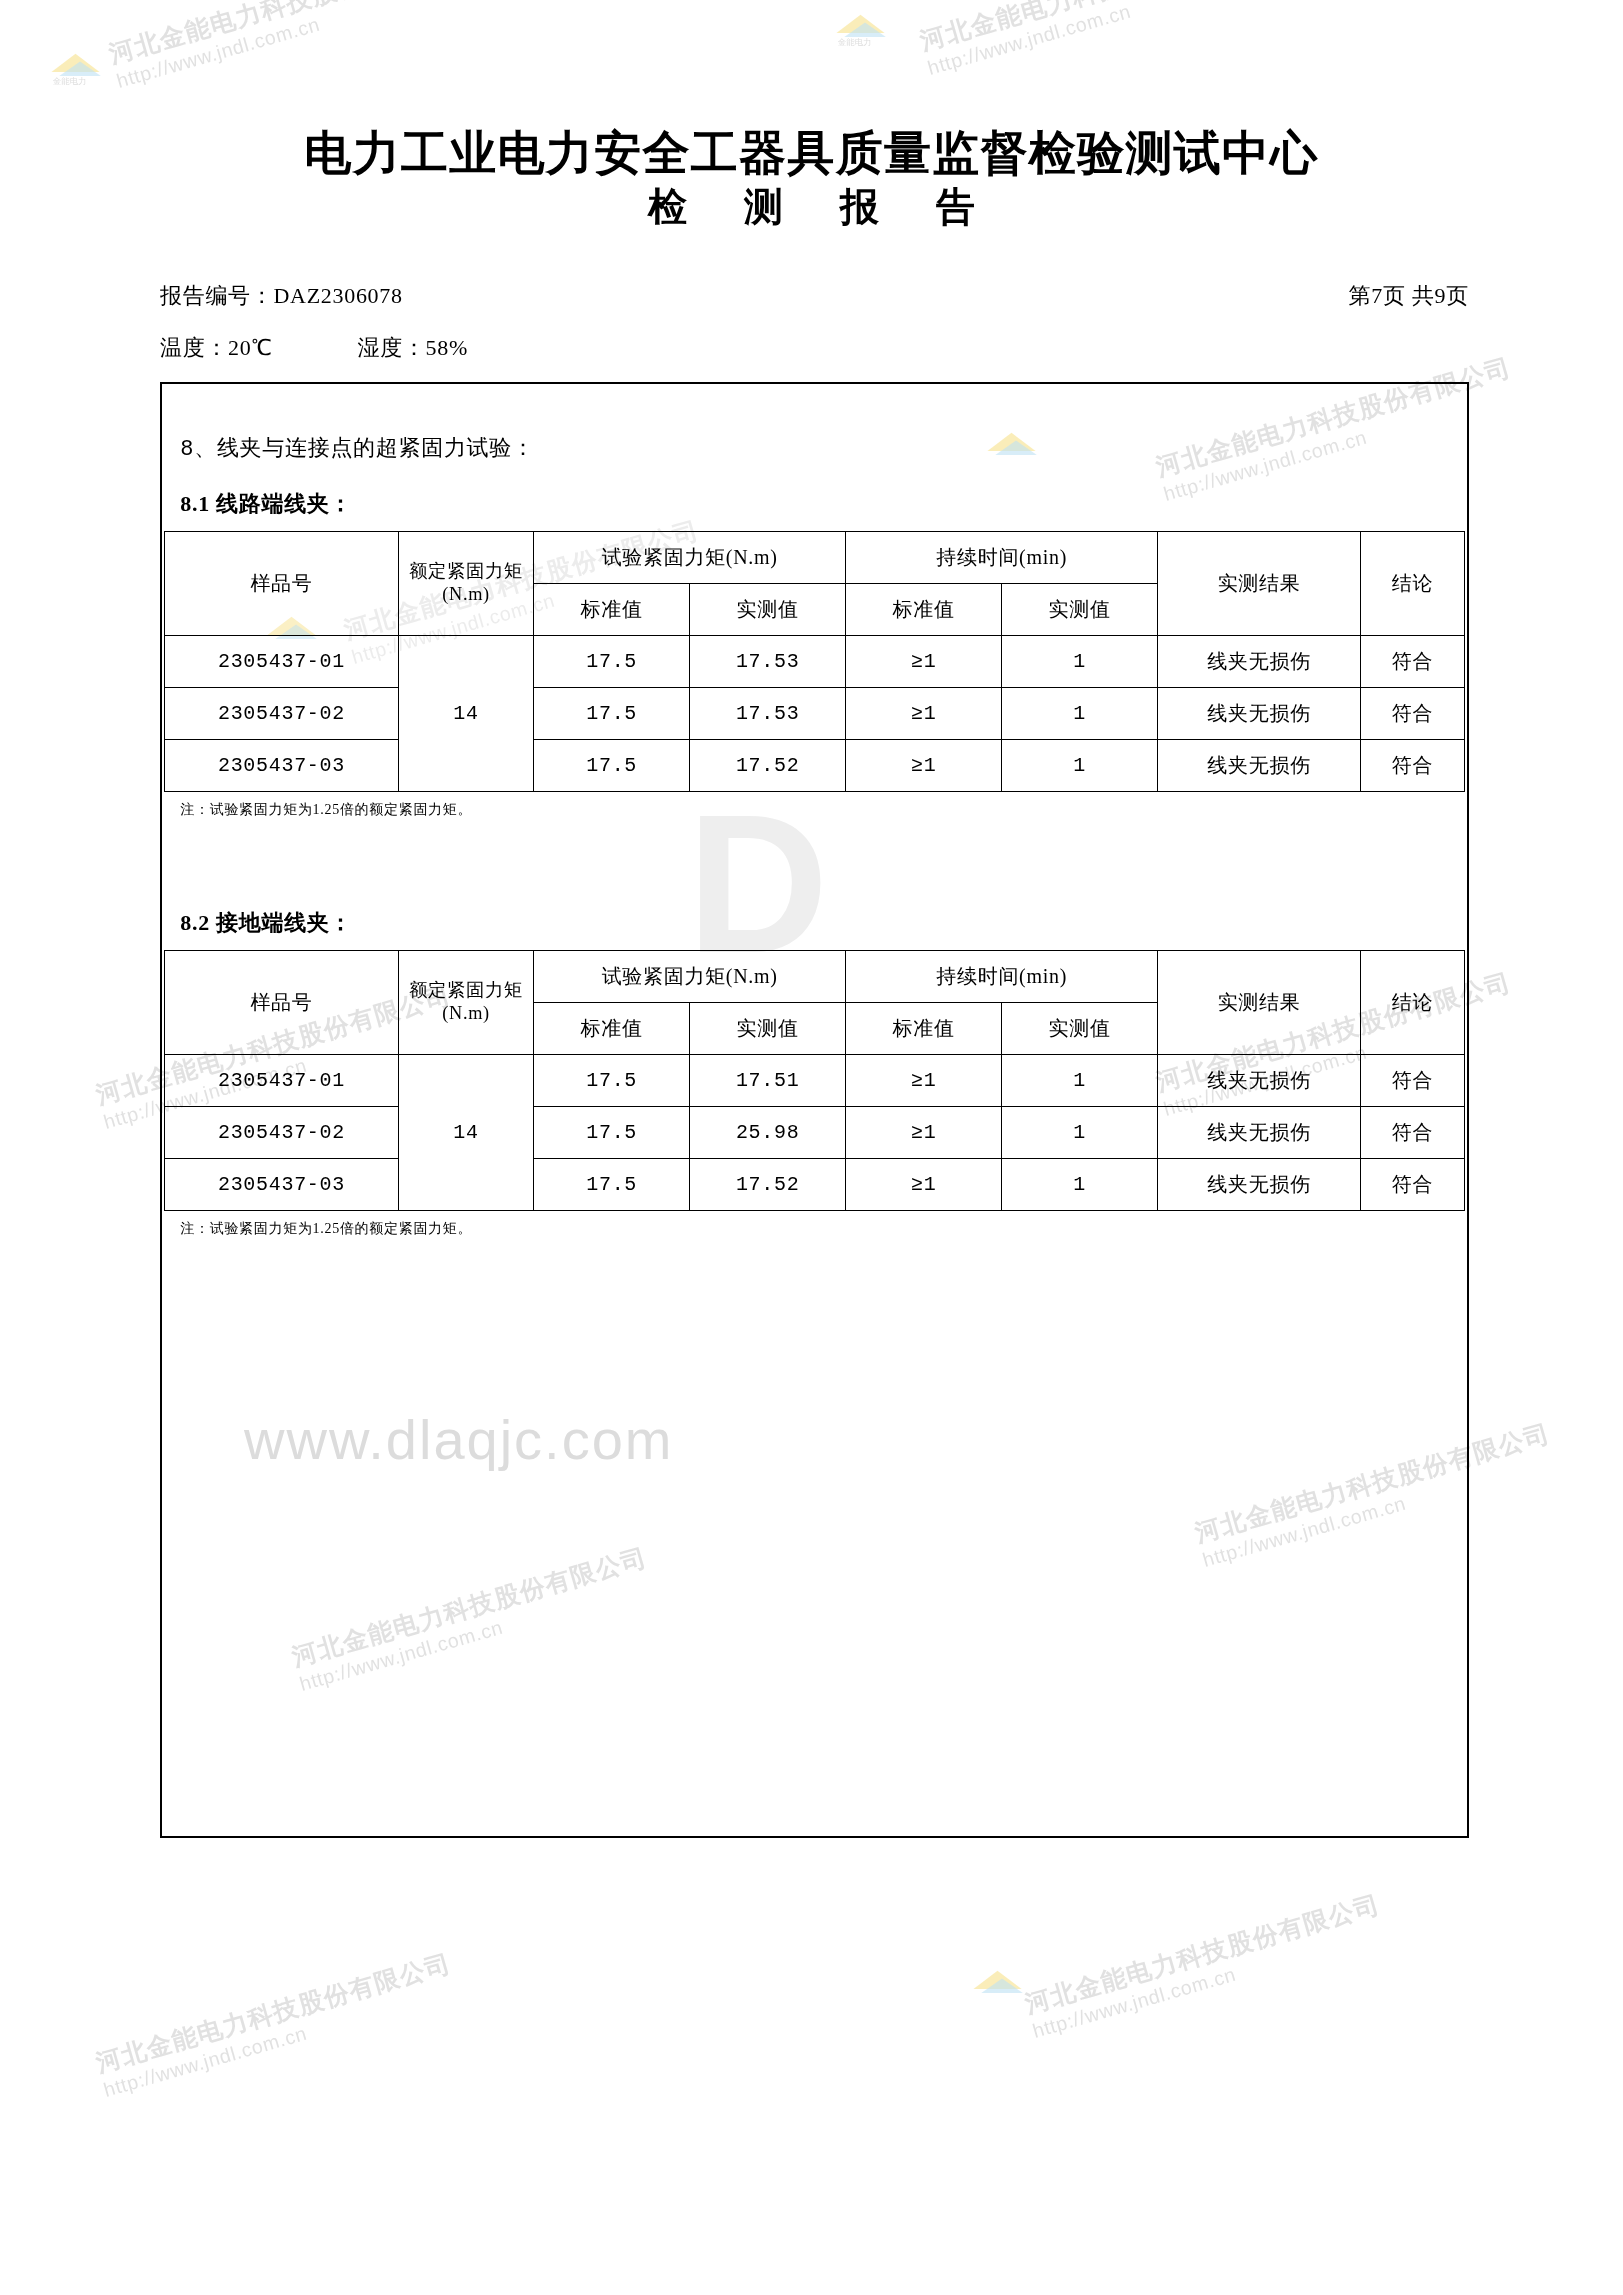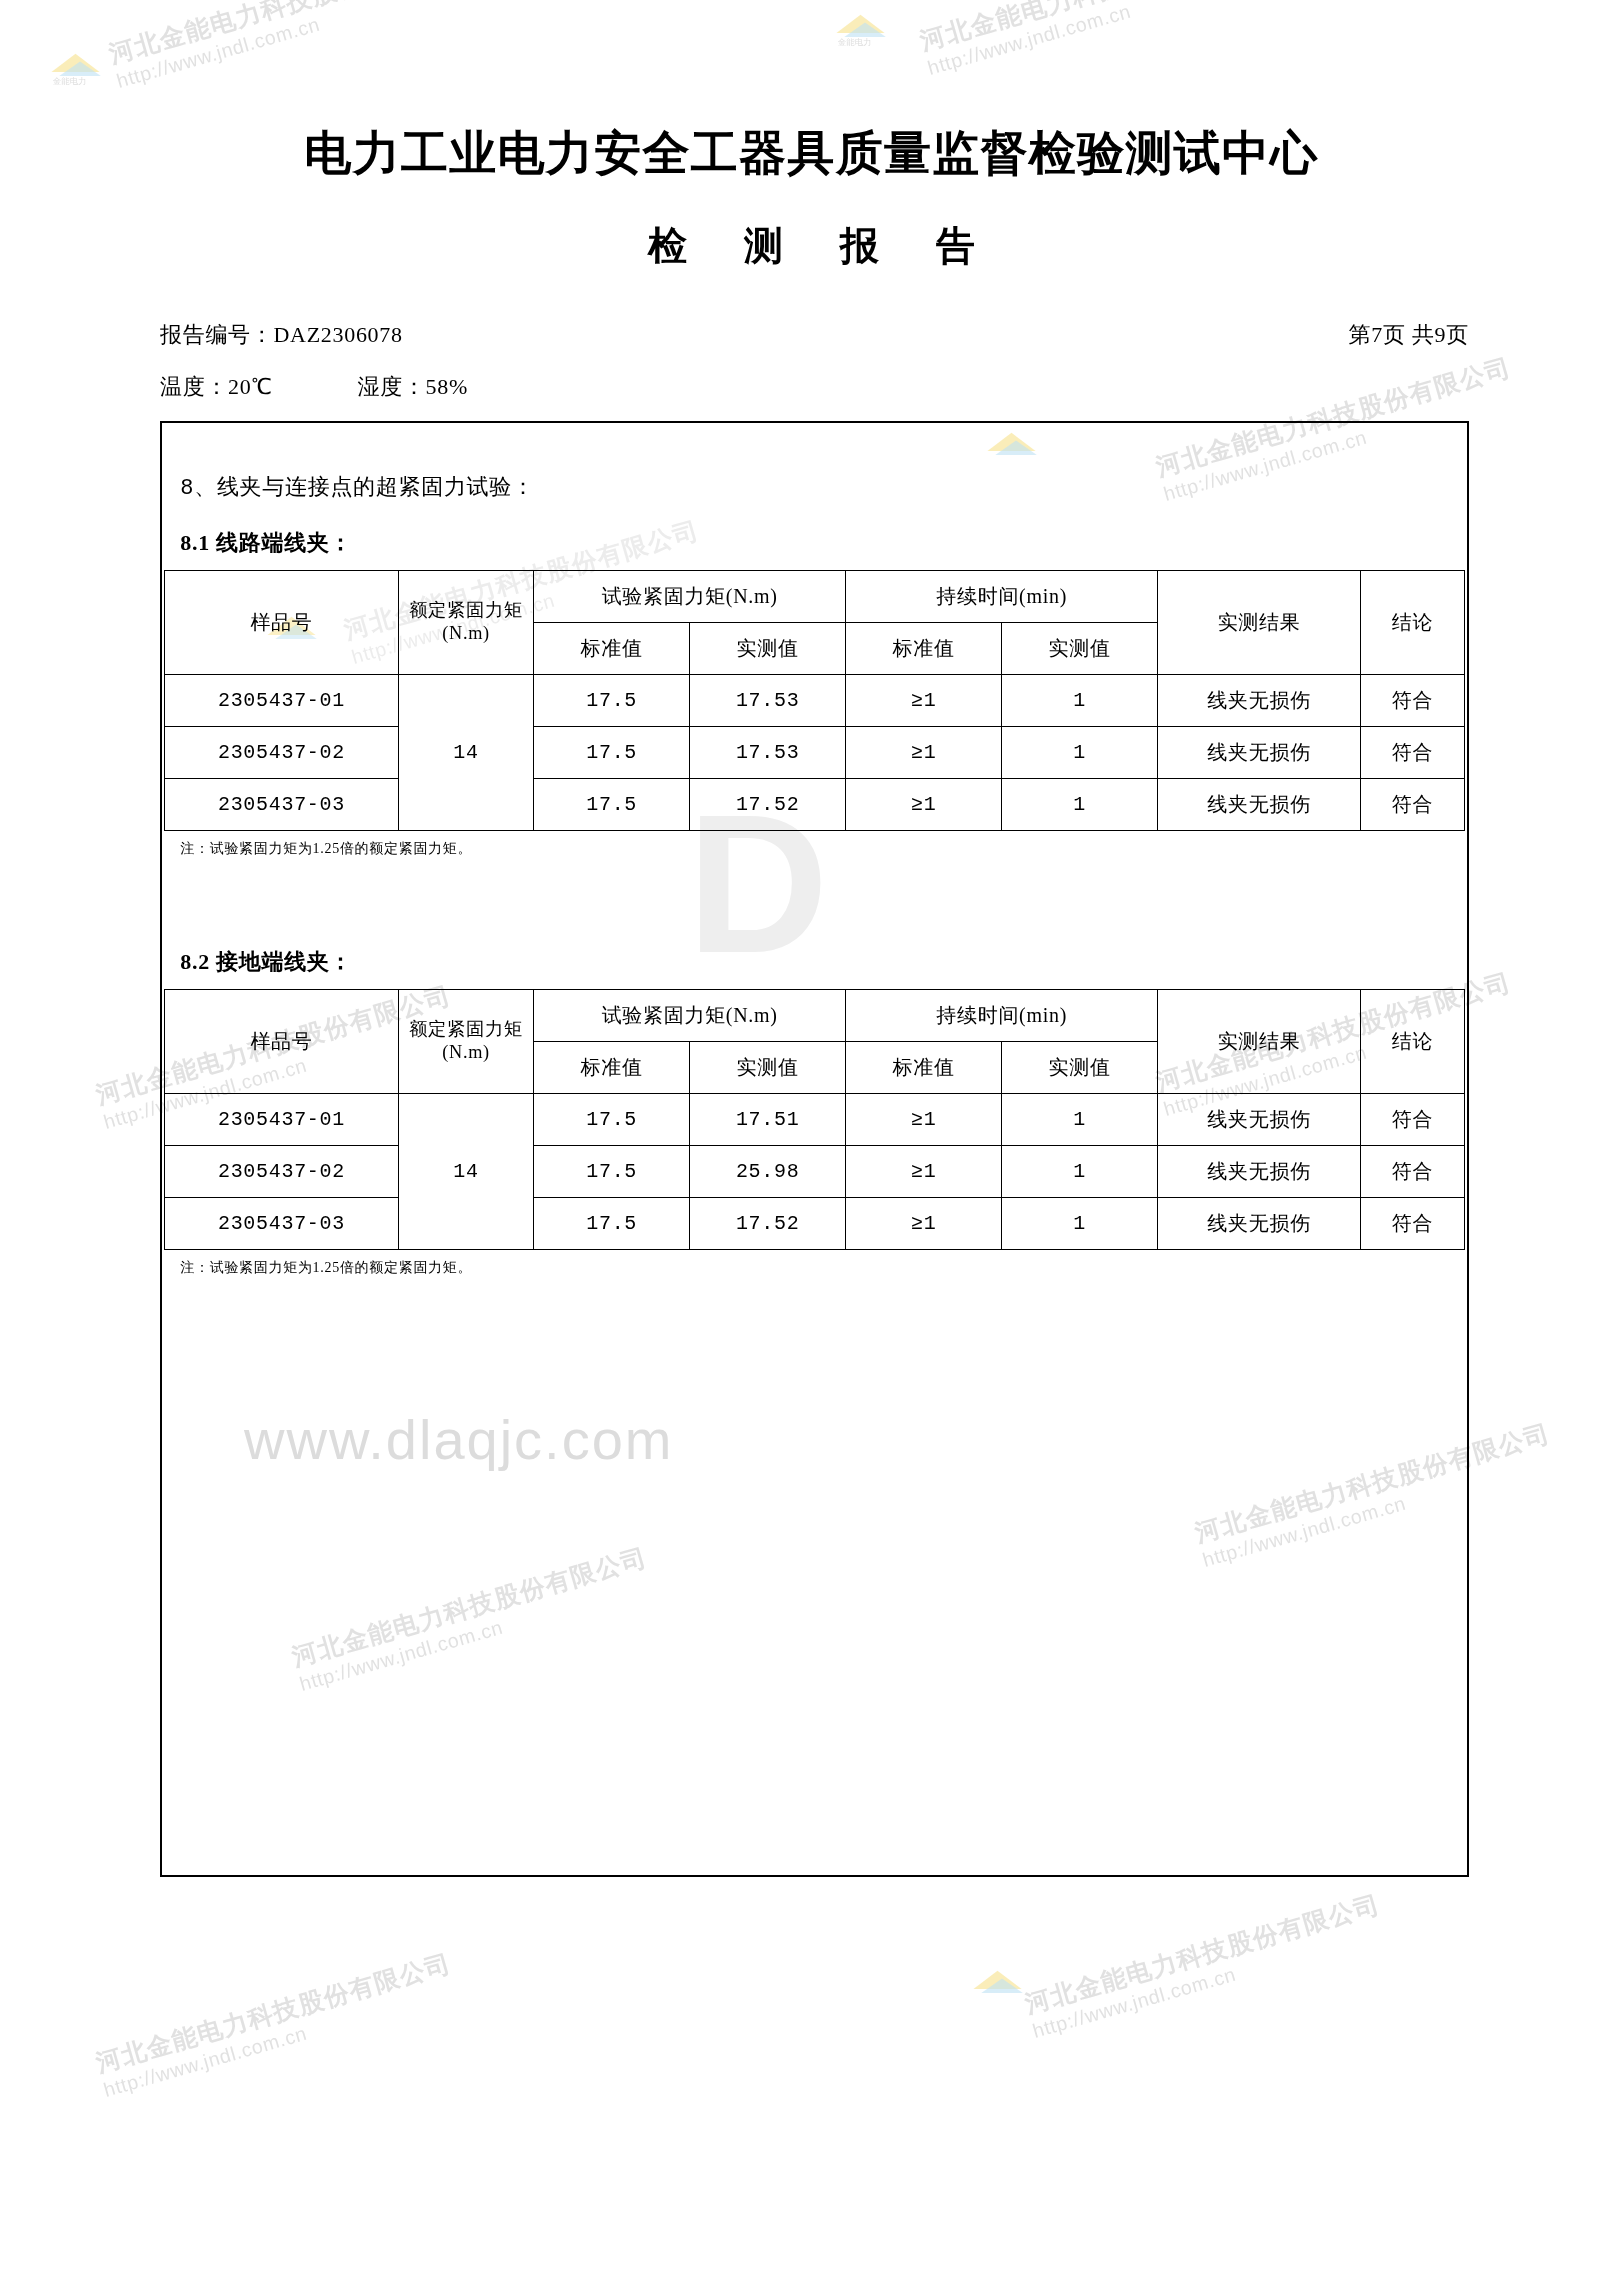--- a/index.html
+++ b/index.html
@@ -69,21 +69,20 @@
     font-weight: bold;
     letter-spacing: 1.3px;
     margin-top: 128px;
     line-height: 1.1;
   }
   .title-sub {
     text-align: center;
     font-size: 39px;
     font-weight: bold;
     letter-spacing: 23.6px;
-    margin-top: 39px;
     padding-left: 23.6px;
   }
   .meta-row {
     display: flex;
     justify-content: space-between;
     align-items: baseline;
     font-size: 22px;
     margin-top: 47px;
     padding: 0 154px 0 160px;
   }

